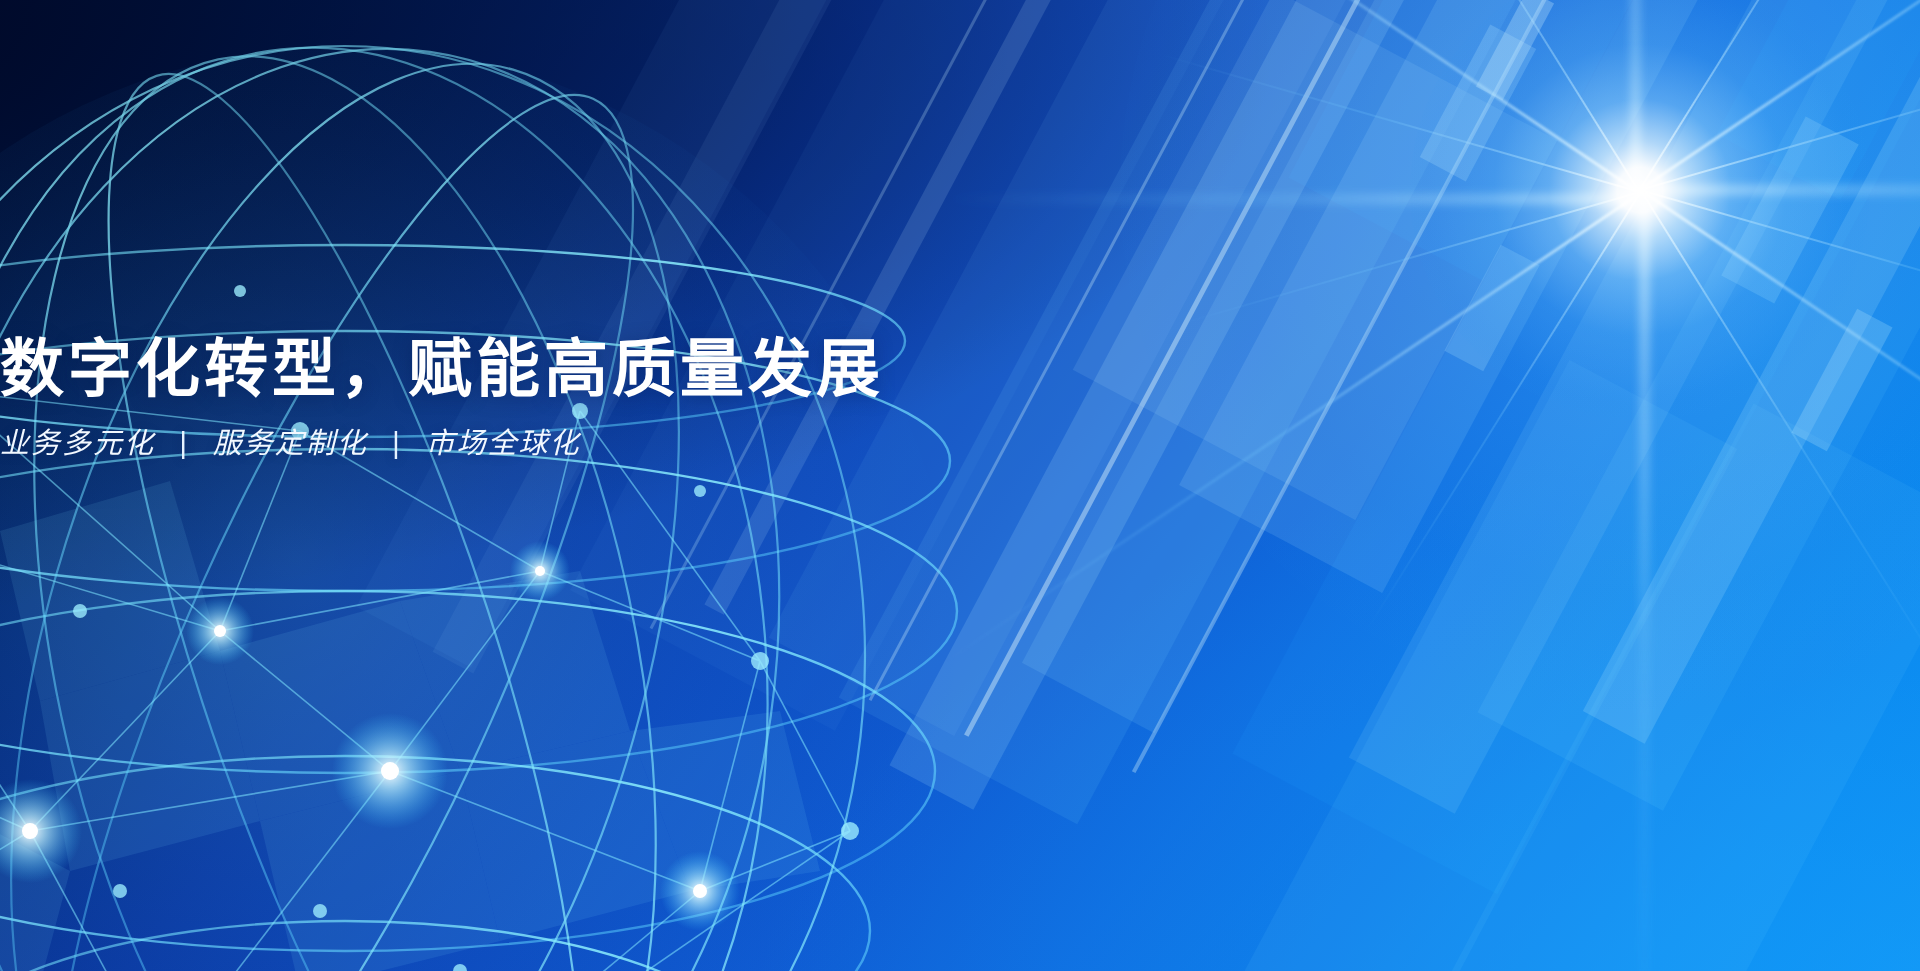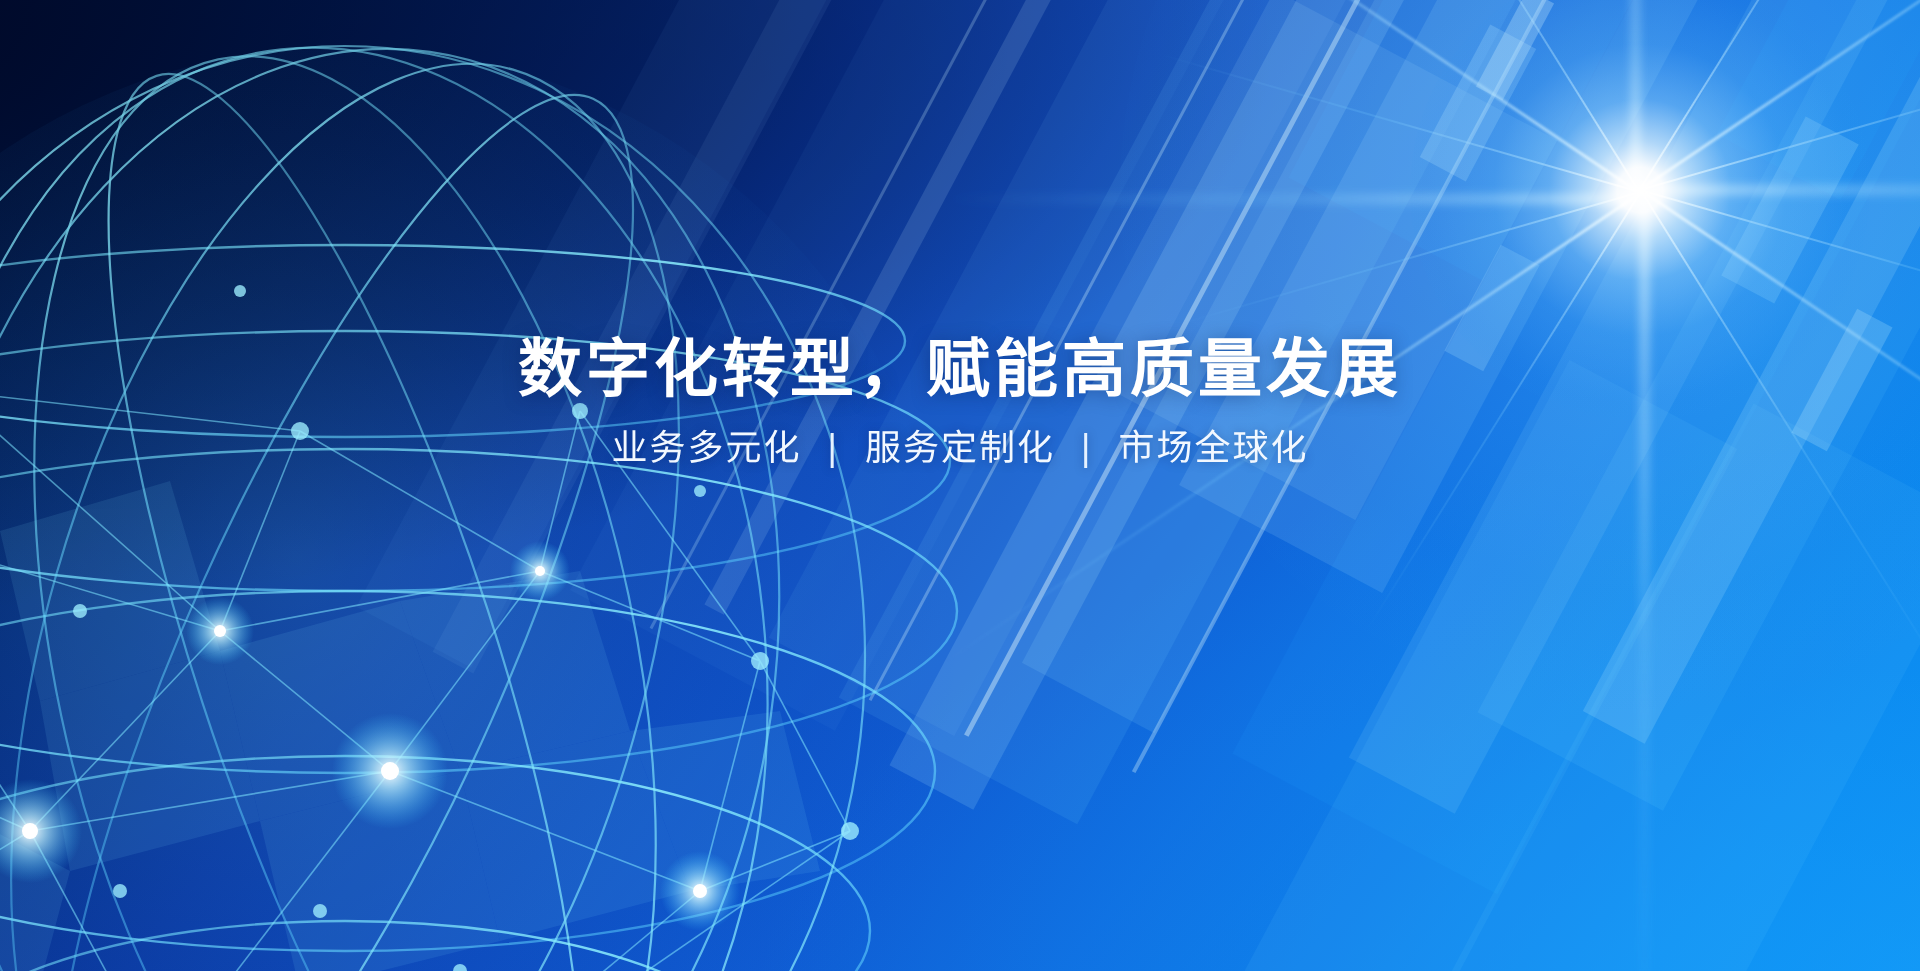--- a/index.html
+++ b/index.html
@@ -95,42 +95,42 @@
     width:1290px; height:1290px;
     pointer-events:none;
   }
   .globe svg{width:100%; height:100%; display:block;}
 
   
   .text-block{
     position:absolute;
     left:0; right:0;
     top:336px;
-    text-align:center;
     z-index:40;
   }
   .headline{
     margin:0;
     color:#ffffff;
     font-size:64px;
     line-height:1.06;
     font-weight:bold;
     letter-spacing:4px;
     text-shadow:0 2px 18px rgba(0,24,80,0.38);
     white-space:nowrap;
   }
   .subline{
     margin:22px 0 0 0;
     color:#f2f8ff;
-    font-size:36px;
+    font-size:29px;
     line-height:1.2;
     font-weight:normal;
     letter-spacing:2px;
     white-space:nowrap;
     text-shadow:0 1px 10px rgba(0,24,80,0.35);
+    font-style:italic;
   }
   .subline .sep{
     display:inline-block;
     padding:0 14px;
     color:#e6f2ff;
     font-weight:300;
   }
 </style>
 </head>
 <body>

